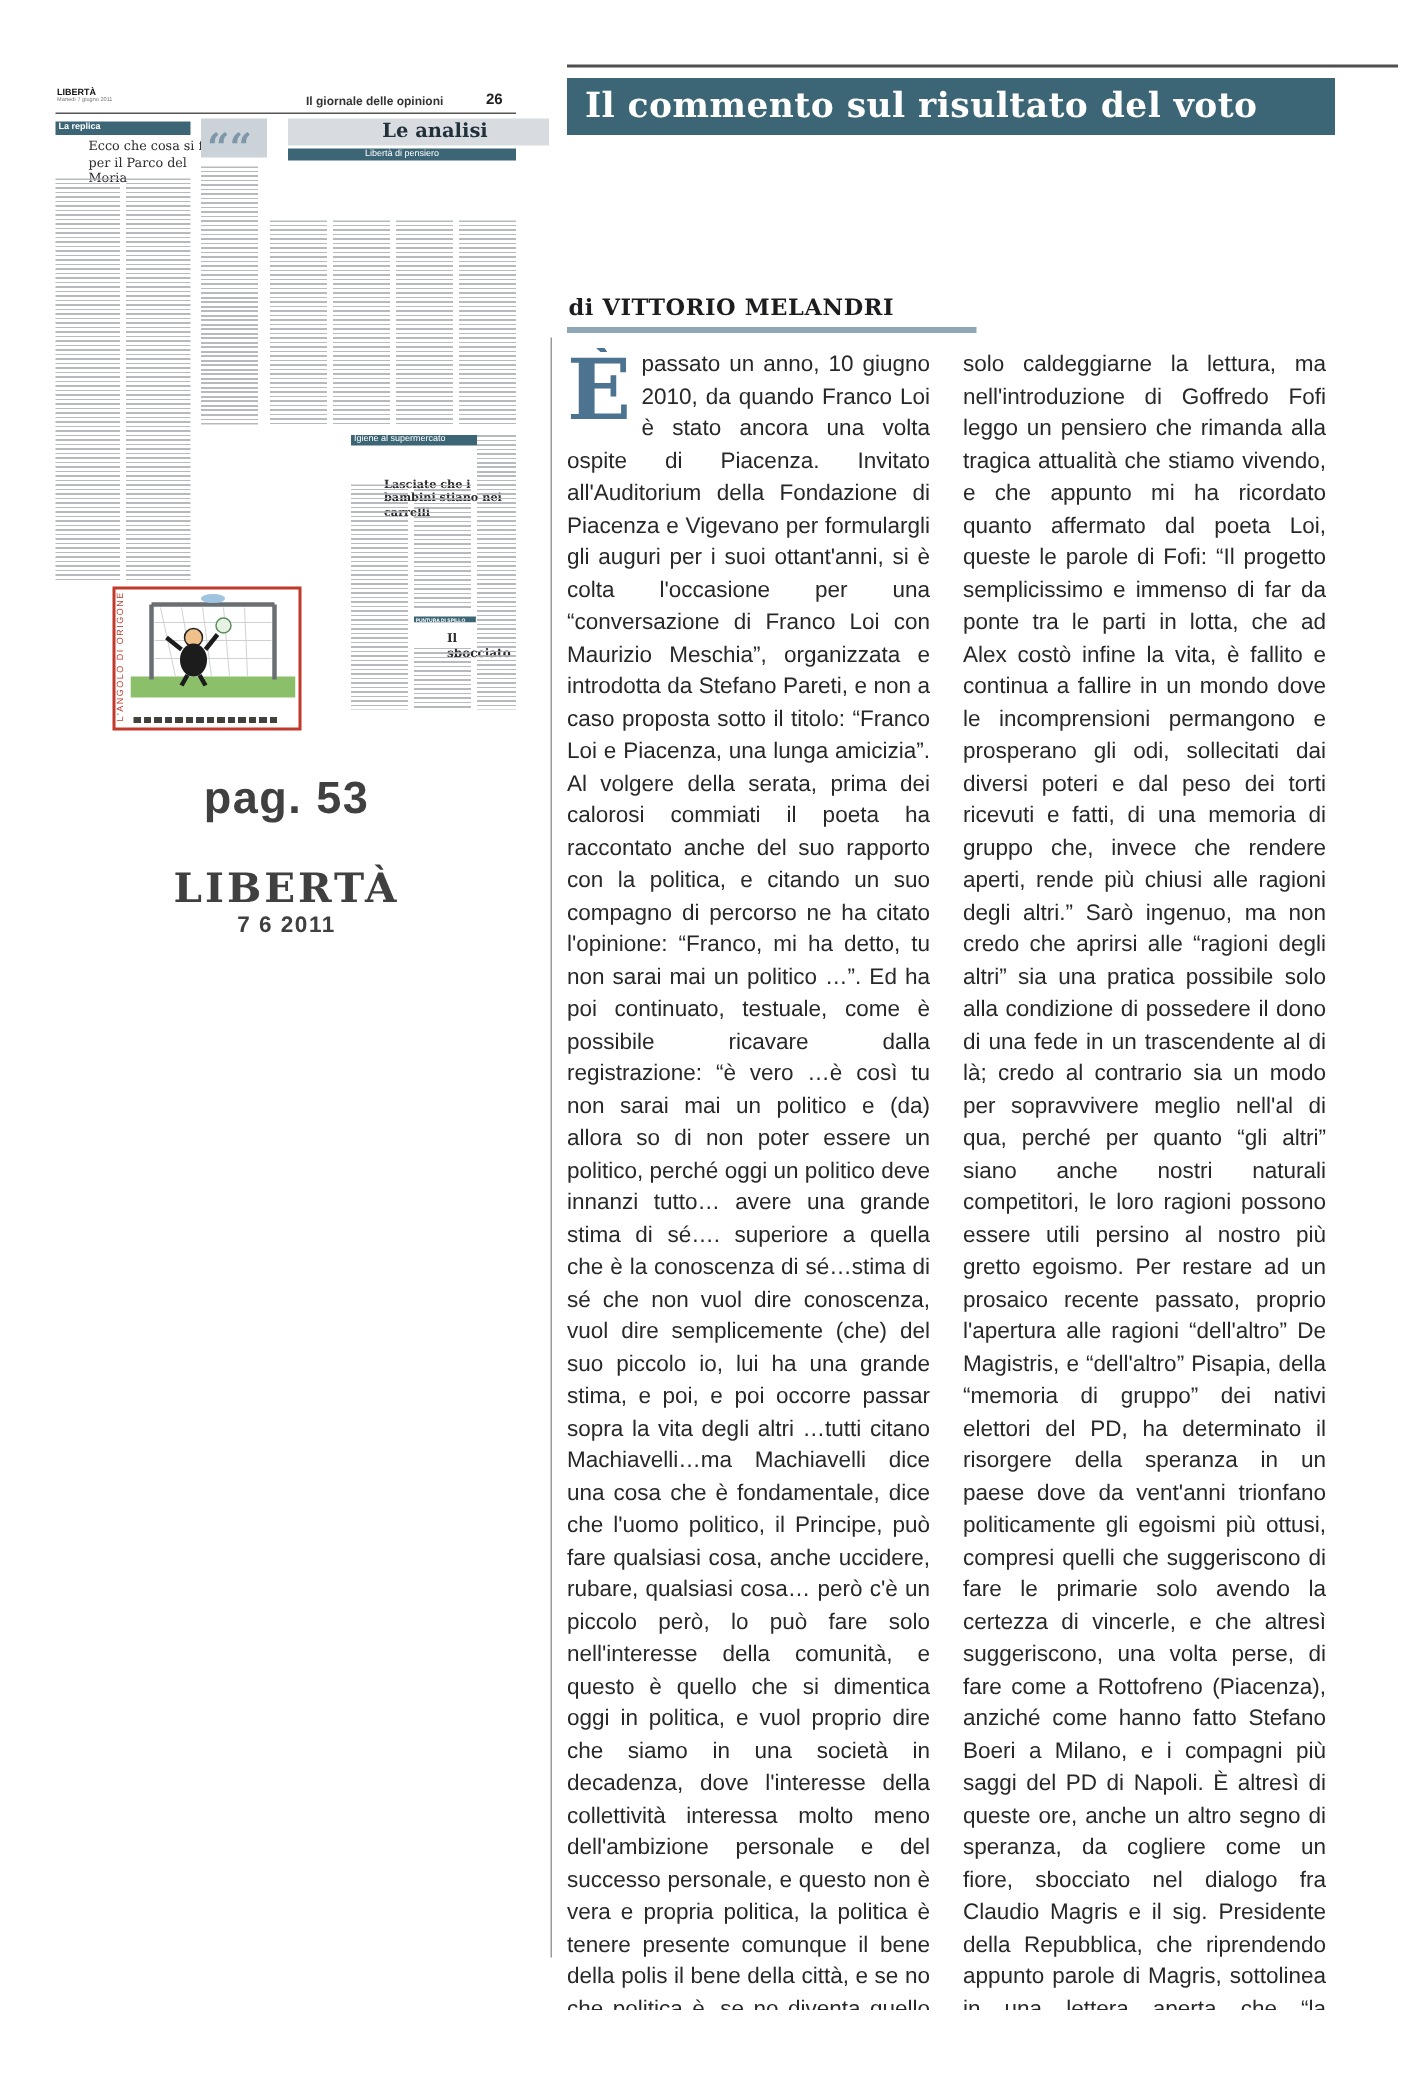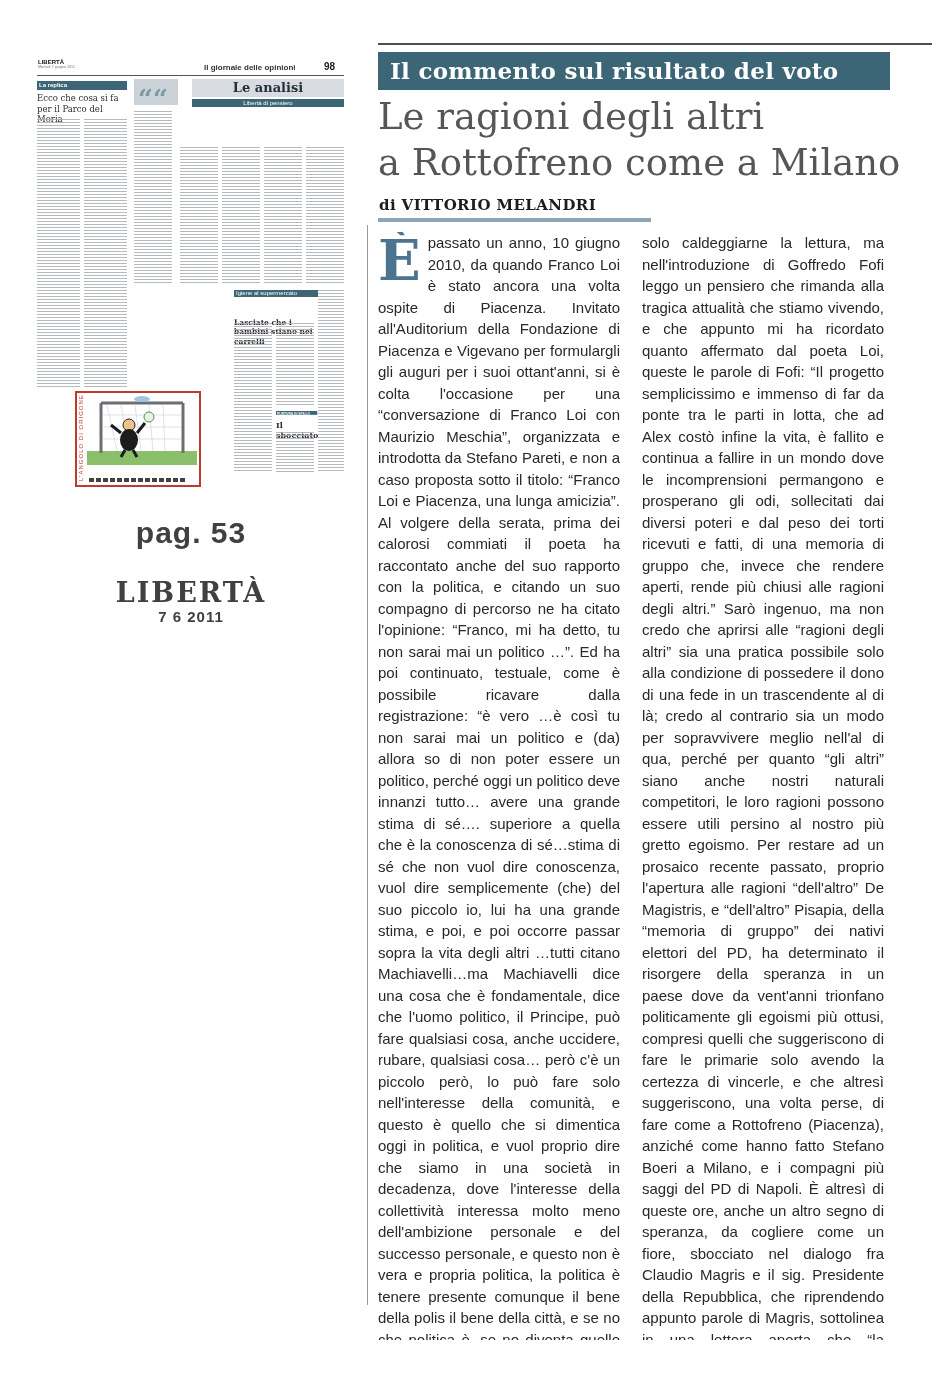--- a/index.html
+++ b/index.html
@@ -6,21 +6,21 @@
   .page{position:relative;width:939px;height:1388px;background:#fff;overflow:hidden;
         font-family:"Liberation Sans",sans-serif;}
   .abs{position:absolute;}
 
   
   .thumb{left:22px;top:55px;width:338px;height:467px;background:#fff;cursor:pointer;}
   .tx{background-image:repeating-linear-gradient(180deg,#a9aeb3 0,#a9aeb3 1px,transparent 1px,transparent 3px);opacity:.85;}
   .tx-y{background-image:repeating-linear-gradient(180deg,#8f8f7a 0,#8f8f7a 1px,transparent 1px,transparent 3px);opacity:.8;}
   .bar{background:#3c6676;color:#fff;font-weight:bold;overflow:hidden;white-space:nowrap;}
   .micro{font-size:6px;line-height:1;}
-  .serifhead{font-family:"DejaVu Serif","Liberation Serif",serif;color:#2c2c2e;}
+  .serifhead{font-family:"DejaVu Serif","Liberation Serif",serif;color:#2c2c2e;padding-left:22px;}
   .t-rule{background:#555;}
   .analisi-band{background:#d8dce0;text-align:center;}
   .yellow{background:#f6efa6;}
   .cartoon{border:2px solid #c0392b;background:#fff;}
   .vlabel{writing-mode:vertical-rl;transform:rotate(180deg);color:#c0392b;font-size:6px;letter-spacing:1px;white-space:nowrap;}
 
   
   .caption-wrap{left:22px;top:516px;width:338px;text-align:center;color:#404040;}
   .cap-page{font-size:30px;font-weight:bold;letter-spacing:1px;}
   .cap-masthead{margin-top:27px;font-family:"DejaVu Serif","Liberation Serif",serif;font-weight:bold;font-size:27px;letter-spacing:2px;}
@@ -50,21 +50,21 @@
 
 <div class="page">
 
   <div class="abs thumb">
 
     <div class="abs" style="left:16px;top:4px;">
       <div style="font-size:6px;font-weight:bold;color:#111;">LIBERTÀ</div>
       <div style="font-size:6px;transform:scale(.62);transform-origin:0 0;color:#777;white-space:nowrap;">Martedì 7 giugno 2011</div>
     </div>
     <div class="abs" style="left:172px;top:8px;font-size:8px;font-weight:bold;color:#333;padding-left:10px;">Il giornale delle opinioni</div>
-    <div class="abs" style="left:302px;top:6px;font-size:10px;font-weight:bold;color:#222;">98</div>
+    <div class="abs" style="left:302px;top:6px;font-size:10px;font-weight:bold;color:#222;">26</div>
     <div class="abs t-rule" style="left:15px;top:20px;width:307px;height:1px;"></div>
 
     <div class="abs bar micro" style="left:15px;top:26px;width:88px;height:9px;line-height:9px;padding-left:2px;">La replica</div>
     <div class="abs serifhead" style="left:15px;top:38px;width:90px;font-size:8.5px;line-height:1.25;font-weight:400;">Ecco che cosa si fa per il Parco del Moria</div>
     <div class="abs tx" style="left:15px;top:64px;width:43px;height:268px;"></div>
     <div class="abs tx" style="left:62px;top:64px;width:43px;height:268px;"></div>
 
     <div class="abs" style="left:112px;top:24px;width:44px;height:26px;background:#ccd3d8;">
       <span style="font-family:'DejaVu Serif',serif;font-weight:bold;font-size:26px;line-height:40px;color:#7e98a9;padding-left:4px;">““</span>
     </div>
@@ -122,24 +122,20 @@
 
   <div class="abs caption-wrap">
     <div class="cap-page">pag. 53</div>
     <div class="cap-masthead">LIBERTÀ</div>
     <div class="cap-date">7 6 2011</div>
   </div>
 
   <div class="abs topline"></div>
   <div class="abs banner">Il commento sul risultato del voto</div>
 
-  <h1 class="abs headline" style="margin:0;font-weight:normal;">
-    <span>Le ragioni degli altri</span><br>
-    <span>a Rottofreno come a Milano</span>
-  </h1>
 
   <div class="abs byline">di VITTORIO MELANDRI</div>
   <div class="abs byline-rule"></div>
   <div class="abs left-vert-rule"></div>
 
   <div class="abs col col1" lang="it">
     <span class="dropcap">È</span><span>passato un anno, 10 giugno 2010, da quando Franco Loi è stato ancora una volta ospite di Piacenza. Invitato all'Auditorium della Fondazione di Piacenza e Vigevano per formulargli gli auguri per i suoi ottant'anni, si è colta l'occasione per una “conversazione di Franco Loi con Maurizio Meschia”, organizzata e introdotta da Stefano Pareti, e non a caso proposta sotto il titolo: “Franco Loi e Piacenza, una lunga amicizia”. Al volgere della serata, prima dei calorosi commiati il poeta ha raccontato anche del suo rapporto con la politica, e citando un suo compagno di percorso ne ha citato l'opinione: “Franco, mi ha detto, tu non sarai mai un politico …”. Ed ha poi continuato, testuale, come è possibile ricavare dalla registrazione: “è vero …è così tu non sarai mai un politico e (da) allora so di non poter essere un politico, perché oggi un politico deve innanzi tutto… avere una grande stima di sé…. superiore a quella che è la conoscenza di sé…stima di sé che non vuol dire conoscenza, vuol dire semplicemente (che) del suo piccolo io, lui ha una grande stima, e poi, e poi occorre passar sopra la vita degli altri …tutti citano Machiavelli…ma Machiavelli dice una cosa che è fondamentale, dice che l'uomo politico, il Principe, può fare qualsiasi cosa, anche uccidere, rubare, qualsiasi cosa… però c'è un piccolo però, lo può fare solo nell'interesse della comunità, e questo è quello che si dimentica oggi in politica, e vuol proprio dire che siamo in una società in decadenza, dove l'interesse della collettività interessa molto meno dell'ambizione personale e del successo personale, e questo non è vera e propria politica, la politica è tenere presente comunque il bene della polis il bene della città, e se no che politica è, se no diventa quello che vediamo oggi intorno a noi..”. Queste parole mi sono tornate alla mente, ascoltando nello stesso Auditorium della Fondazione di Piacenza e Vigevano, Piergiorgio Bellocchio e Gianni D'Amo di città-comune, che ospitavano Lanfranco Bolis e Goffredo Fofi, per parlare di un libro che Sellerio editore ha rieditato nel mese di gennaio di quest'anno, “Il viaggiatore leggero – Scritti 1961-1995” di Alexander Langer. Da semplice lettore quale sono posso</span>
   </div>
   <div class="abs col col2" lang="it">
     <span>solo caldeggiarne la lettura, ma nell'introduzione di Goffredo Fofi leggo un pensiero che rimanda alla tragica attualità che stiamo vivendo, e che appunto mi ha ricordato quanto affermato dal poeta Loi, queste le parole di Fofi: “Il progetto semplicissimo e immenso di far da ponte tra le parti in lotta, che ad Alex costò infine la vita, è fallito e continua a fallire in un mondo dove le incomprensioni permangono e prosperano gli odi, sollecitati dai diversi poteri e dal peso dei torti ricevuti e fatti, di una memoria di gruppo che, invece che rendere aperti, rende più chiusi alle ragioni degli altri.” Sarò ingenuo, ma non credo che aprirsi alle “ragioni degli altri” sia una pratica possibile solo alla condizione di possedere il dono di una fede in un trascendente al di là; credo al contrario sia un modo per sopravvivere meglio nell'al di qua, perché per quanto “gli altri” siano anche nostri naturali competitori, le loro ragioni possono essere utili persino al nostro più gretto egoismo. Per restare ad un prosaico recente passato, proprio l'apertura alle ragioni “dell'altro” De Magistris, e “dell'altro” Pisapia, della “memoria di gruppo” dei nativi elettori del PD, ha determinato il risorgere della speranza in un paese dove da vent'anni trionfano politicamente gli egoismi più ottusi, compresi quelli che suggeriscono di fare le primarie solo avendo la certezza di vincerle, e che altresì suggeriscono, una volta perse, di fare come a Rottofreno (Piacenza), anziché come hanno fatto Stefano Boeri a Milano, e i compagni più saggi del PD di Napoli. È altresì di queste ore, anche un altro segno di speranza, da cogliere come un fiore, sbocciato nel dialogo fra Claudio Magris e il sig. Presidente della Repubblica, che riprendendo appunto parole di Magris, sottolinea in una lettera aperta che “la democrazia è tale in quanto sappia «mettersi nella pelle degli altri, pure in quella di quei naufraghi in fondo al mare»”. Mi permetto di accostare e di chiosare quanto sopra richiamato, le ragioni degli altri racchiuse nella pelle degli altri, e le nostre ragioni racchiuse nella nostra pelle, sono la sola materia prima da utilizzare per fra crescere una comunità come la nostra che, prima che economicamente, è moralmente, culturalmente ed eticamente, che da troppo tempo ha smesso di crescere.</span>

